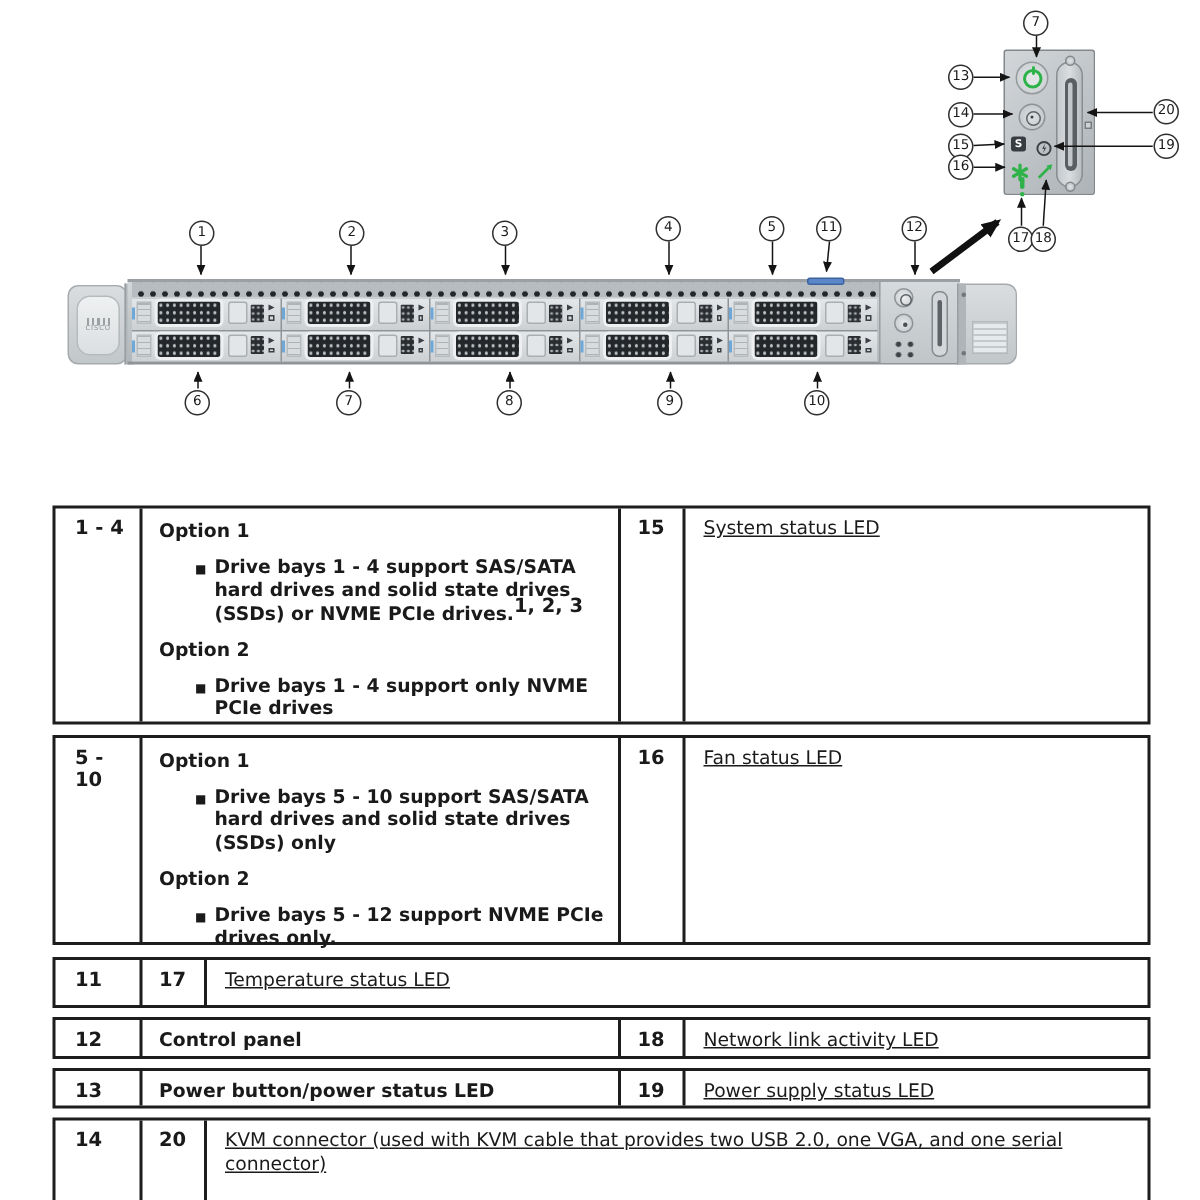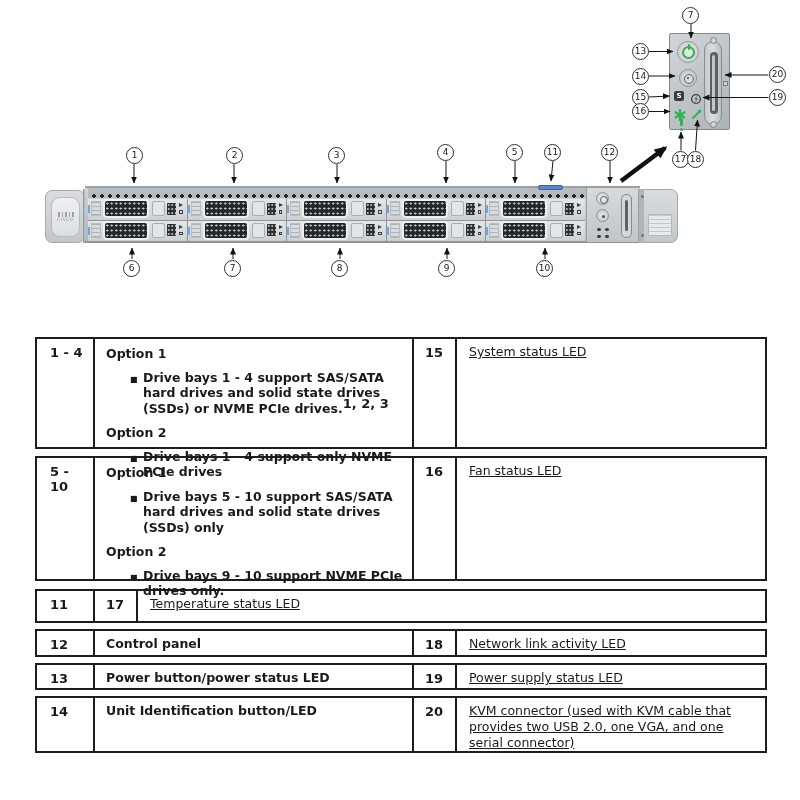--- a/index.html
+++ b/index.html
@@ -104,21 +104,21 @@
   .cnum{width:58px;border-right:2px solid #1d1d1d;padding:6px 4px 0 13px;font-weight:bold;font-size:13px;}
   .cdesc{width:319px;border-right:2px solid #1d1d1d;padding:5px 8px 0 11px;font-size:12.5px;line-height:15.5px;font-weight:bold;}
   .cnum2{width:43px;border-right:2px solid #1d1d1d;padding:6px 4px 0 11px;font-weight:bold;font-size:13px;}
   .cdesc2{flex:1;padding:5px 10px 0 12px;font-size:12.5px;line-height:16px;text-decoration:underline;}
   .opt-title{margin:2px 0 8px 0;}
   .bullet{display:flex;margin:0 0 9px 24px;}
   .bmark{width:13px;font-size:8px;padding-top:2.5px;flex:none;}
   .btext{flex:1;}
   sup{font-size:13px;line-height:0;}
   .mb7{margin-bottom:7px}.mb8{margin-bottom:8px}.mb6{margin-bottom:6px}
-  .h146{height:112px}.h125{height:125px}.h34{height:34px}.h28{height:28px}.h27{height:27px}.h57{height:57px}
+  .h146{height:146px}.h125{height:140px}.h34{height:34px}.h28{height:28px}.h27{height:27px}.h57{height:57px}
 </style>
 </head>
 <body>
 
 <div class="page">
 
   <svg class="lines" width="800" height="800" viewBox="0 0 800 800">
     <defs>
       <marker id="ah" markerWidth="9" markerHeight="8" refX="6.5" refY="3" orient="auto" markerUnits="userSpaceOnUse">
         <path d="M0,0 L7,3 L0,6 z" fill="#141414"></path>
@@ -384,21 +384,21 @@
       <div class="cell cnum">5 - 10</div>
       <div class="cell cdesc">
         <div class="opt-title">Option 1</div>
         <div class="bullet">
           <span class="bmark">■</span>
           <div class="btext">Drive bays 5 - 10 support SAS/SATA hard drives and solid state drives (SSDs) only</div>
         </div>
         <div class="opt-title">Option 2</div>
         <div class="bullet">
           <span class="bmark">■</span>
-          <div class="btext">Drive bays 9 - 10 support NVME PCIe drives only.</div>
+          <div class="btext">Drive bays 5 - 12 support NVME PCIe drives only.</div>
         </div>
       </div>
       <div class="cell cnum2">16</div>
       <div class="cell cdesc2">Fan status LED</div>
     </div>
 
     <div class="trow h34 mb6">
       <div class="cell cnum">11</div>
       <div class="cell cnum2">17</div>
       <div class="cell cdesc2">Temperature status LED</div>
@@ -413,19 +413,18 @@
 
     <div class="trow h27 mb6">
       <div class="cell cnum">13</div>
       <div class="cell cdesc">Power button/power status LED</div>
       <div class="cell cnum2">19</div>
       <div class="cell cdesc2">Power supply status LED</div>
     </div>
 
     <div class="trow h57">
       <div class="cell cnum">14</div>
-      <div class="cell cdesc">Unit Identification button/LED</div>
       <div class="cell cnum2">20</div>
       <div class="cell cdesc2">KVM connector (used with KVM cable that provides two USB 2.0, one VGA, and one serial connector)</div>
     </div>
 
   </div>
 </div>
 
 </body></html>

